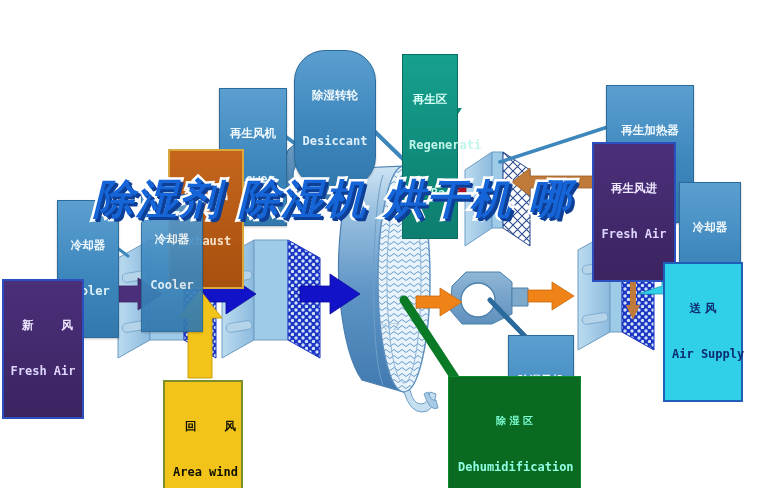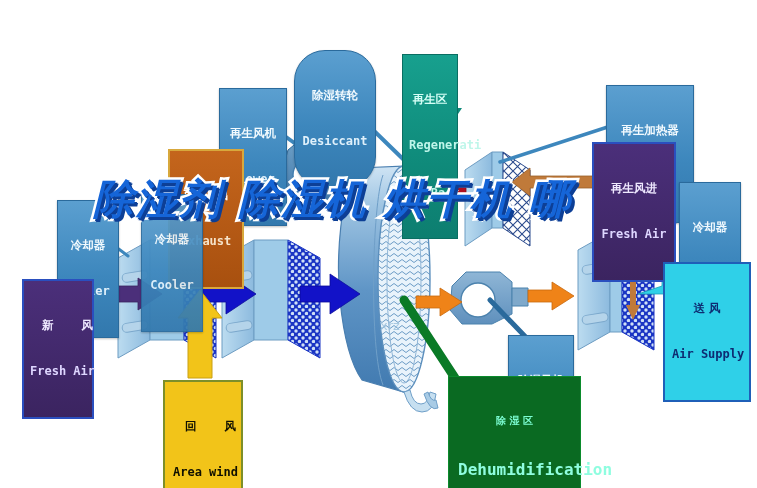--- a/index.html
+++ b/index.html
@@ -55,21 +55,21 @@
   .teal .en{color:#bff6ea;}
 
   
   .dgreen{
     background:#0a6a22;
     border:1px solid #0b8b2c;
     color:#62f2c8;
     padding:4px 9px 5px 9px;
   }
   .dgreen .cn{color:#7dfdd3;letter-spacing:9px;padding-left:9px;font-size:10px;}
-  .dgreen .en{color:#8ffde0;font-size:16px;}
+  .dgreen .en{color:#8ffde0;font-size:12px;}
 
   
   .purple{
     background:linear-gradient(180deg,#4b2f7a 0%,#3b2460 100%);
     border:2px solid #2a4fbf;
     color:#e6e0ff;
     padding:3px 6px 4px 6px;
   }
   .purple .cn{color:#efe9ff;letter-spacing:12px;padding-left:12px;}
   .purple .en{color:#ded6ff;}
@@ -339,42 +339,42 @@
   <div class="lbl steel" style="left:141px;top:194px;width:62px;opacity:.93;">
     <span class="cn">冷却器</span>
     <span class="en">Cooler</span>
   </div>
 
   <div class="lbl steel" style="left:679px;top:182px;width:62px;">
     <span class="cn">冷却器</span>
     <span class="en">Cooler</span>
   </div>
 
-  <div class="lbl purple" style="left:2px;top:279px;width:72px;margin-left:20px;">
+  <div class="lbl purple" style="left:2px;top:279px;width:82px;">
     <span class="cn">新 风</span>
     <span class="en">Fresh Air</span>
   </div>
 
   <div class="lbl yellow" style="left:163px;top:380px;width:80px;">
     <span class="cn">回 风</span>
     <span class="en">Area wind</span>
   </div>
 
   <div class="lbl steel" style="left:508px;top:335px;width:66px;">
     <span class="cn">除湿风机</span>
     <span class="en">Blower</span>
   </div>
 
   <div class="lbl dgreen" style="left:448px;top:376px;width:133px;">
     <span class="cn" style="letter-spacing:0;padding-left:0;">除 湿 区</span>
     <span class="en">Dehumidification</span>
     
   </div>
 
-  <div class="lbl cyan" style="left:663px;top:262px;width:88px;">
+  <div class="lbl cyan" style="left:663px;top:262px;width:80px;">
     <span class="cn" style="letter-spacing:0;padding-left:0;">送 风</span>
     <span class="en">Air Supply</span>
   </div>
 
   <div id="overlay">
     <span class="line l1">除湿剂 除湿机 烘干机 哪</span>
   </div>
 
 </div>
 

